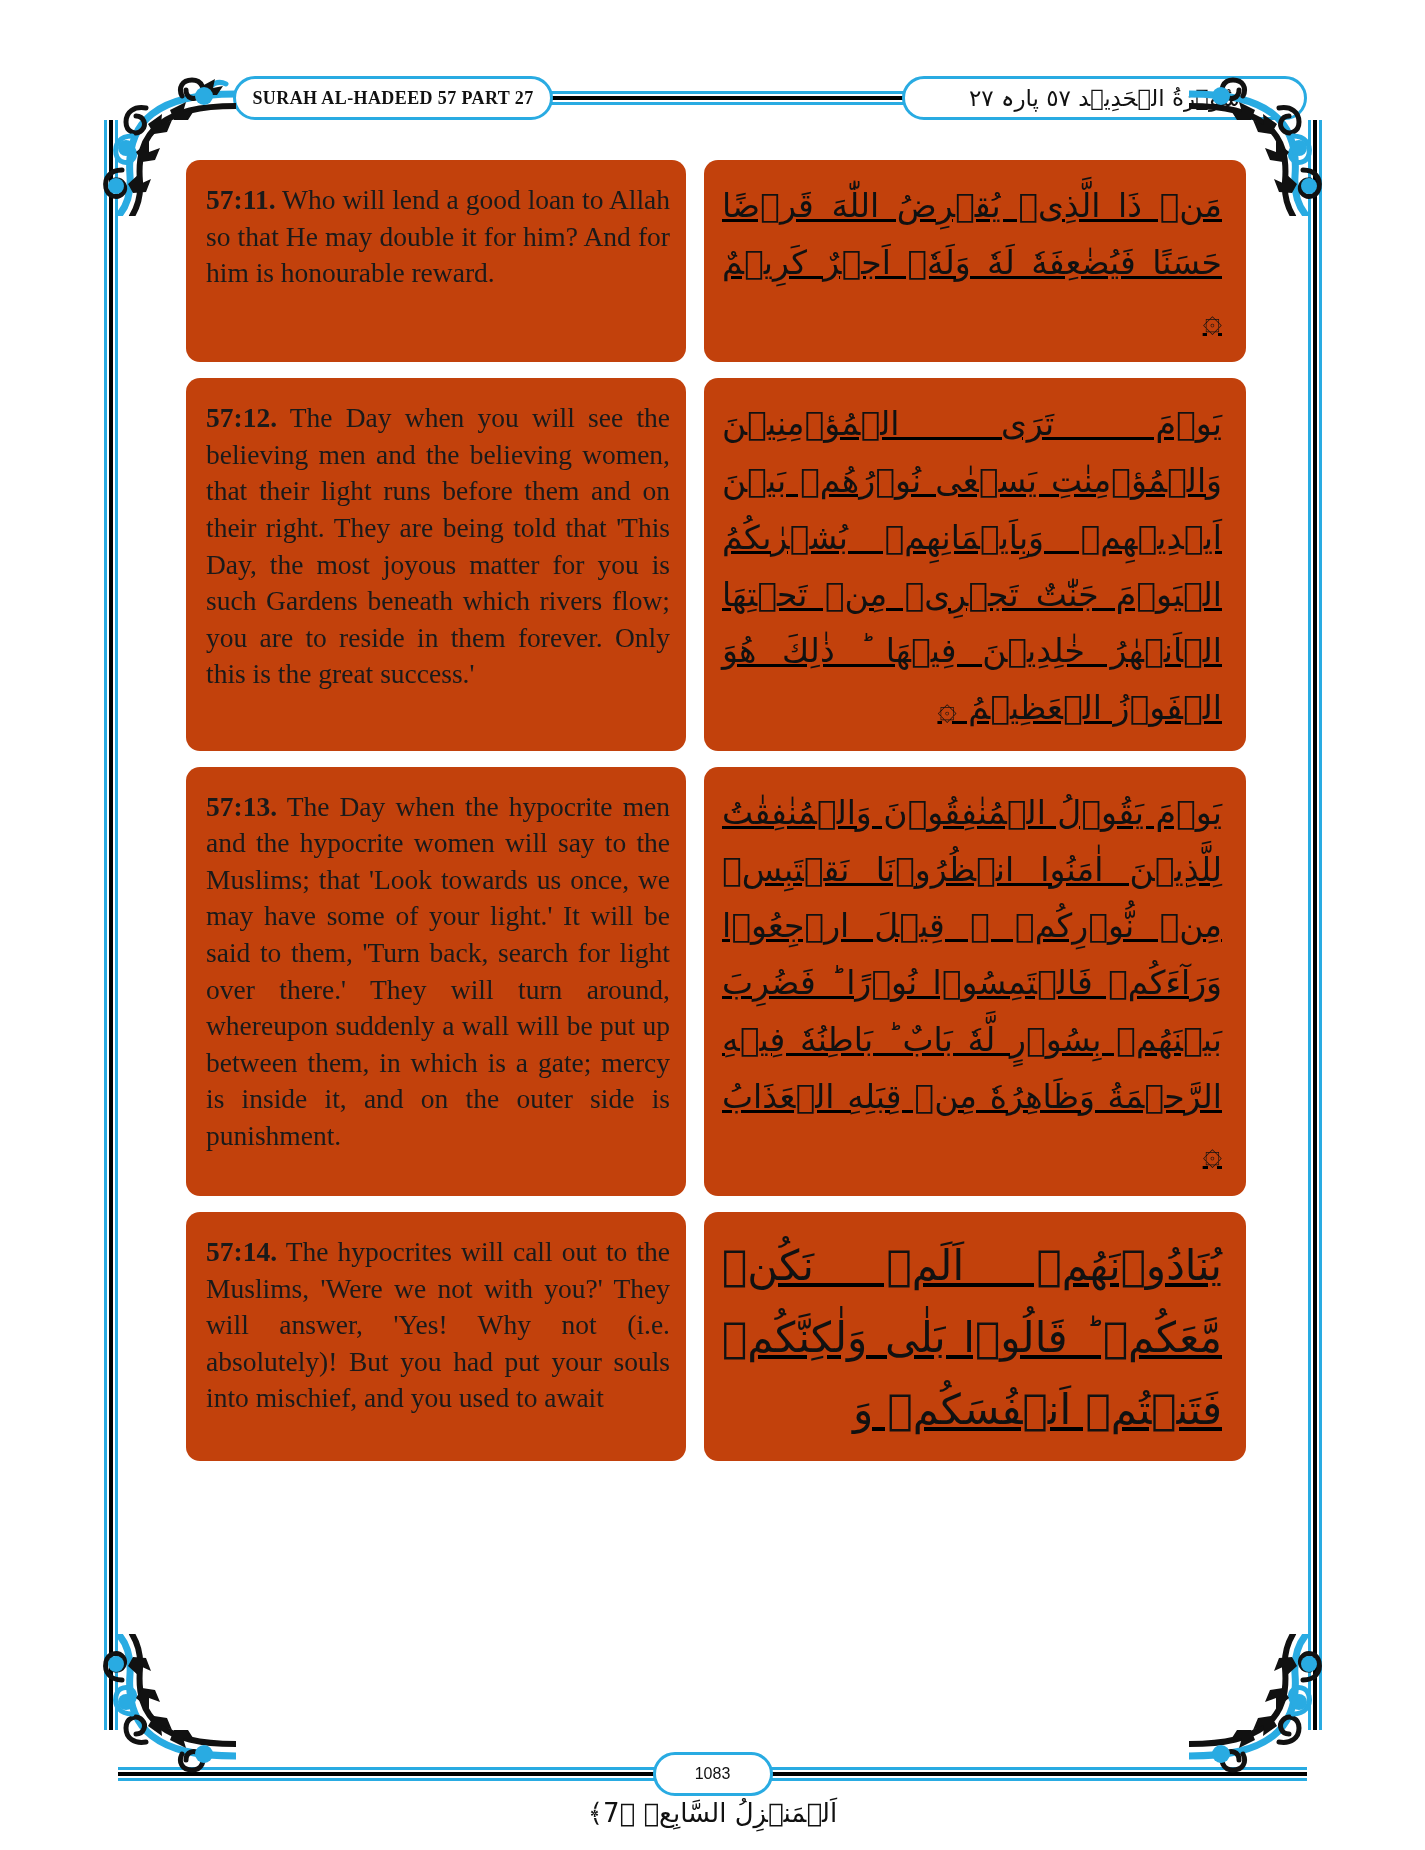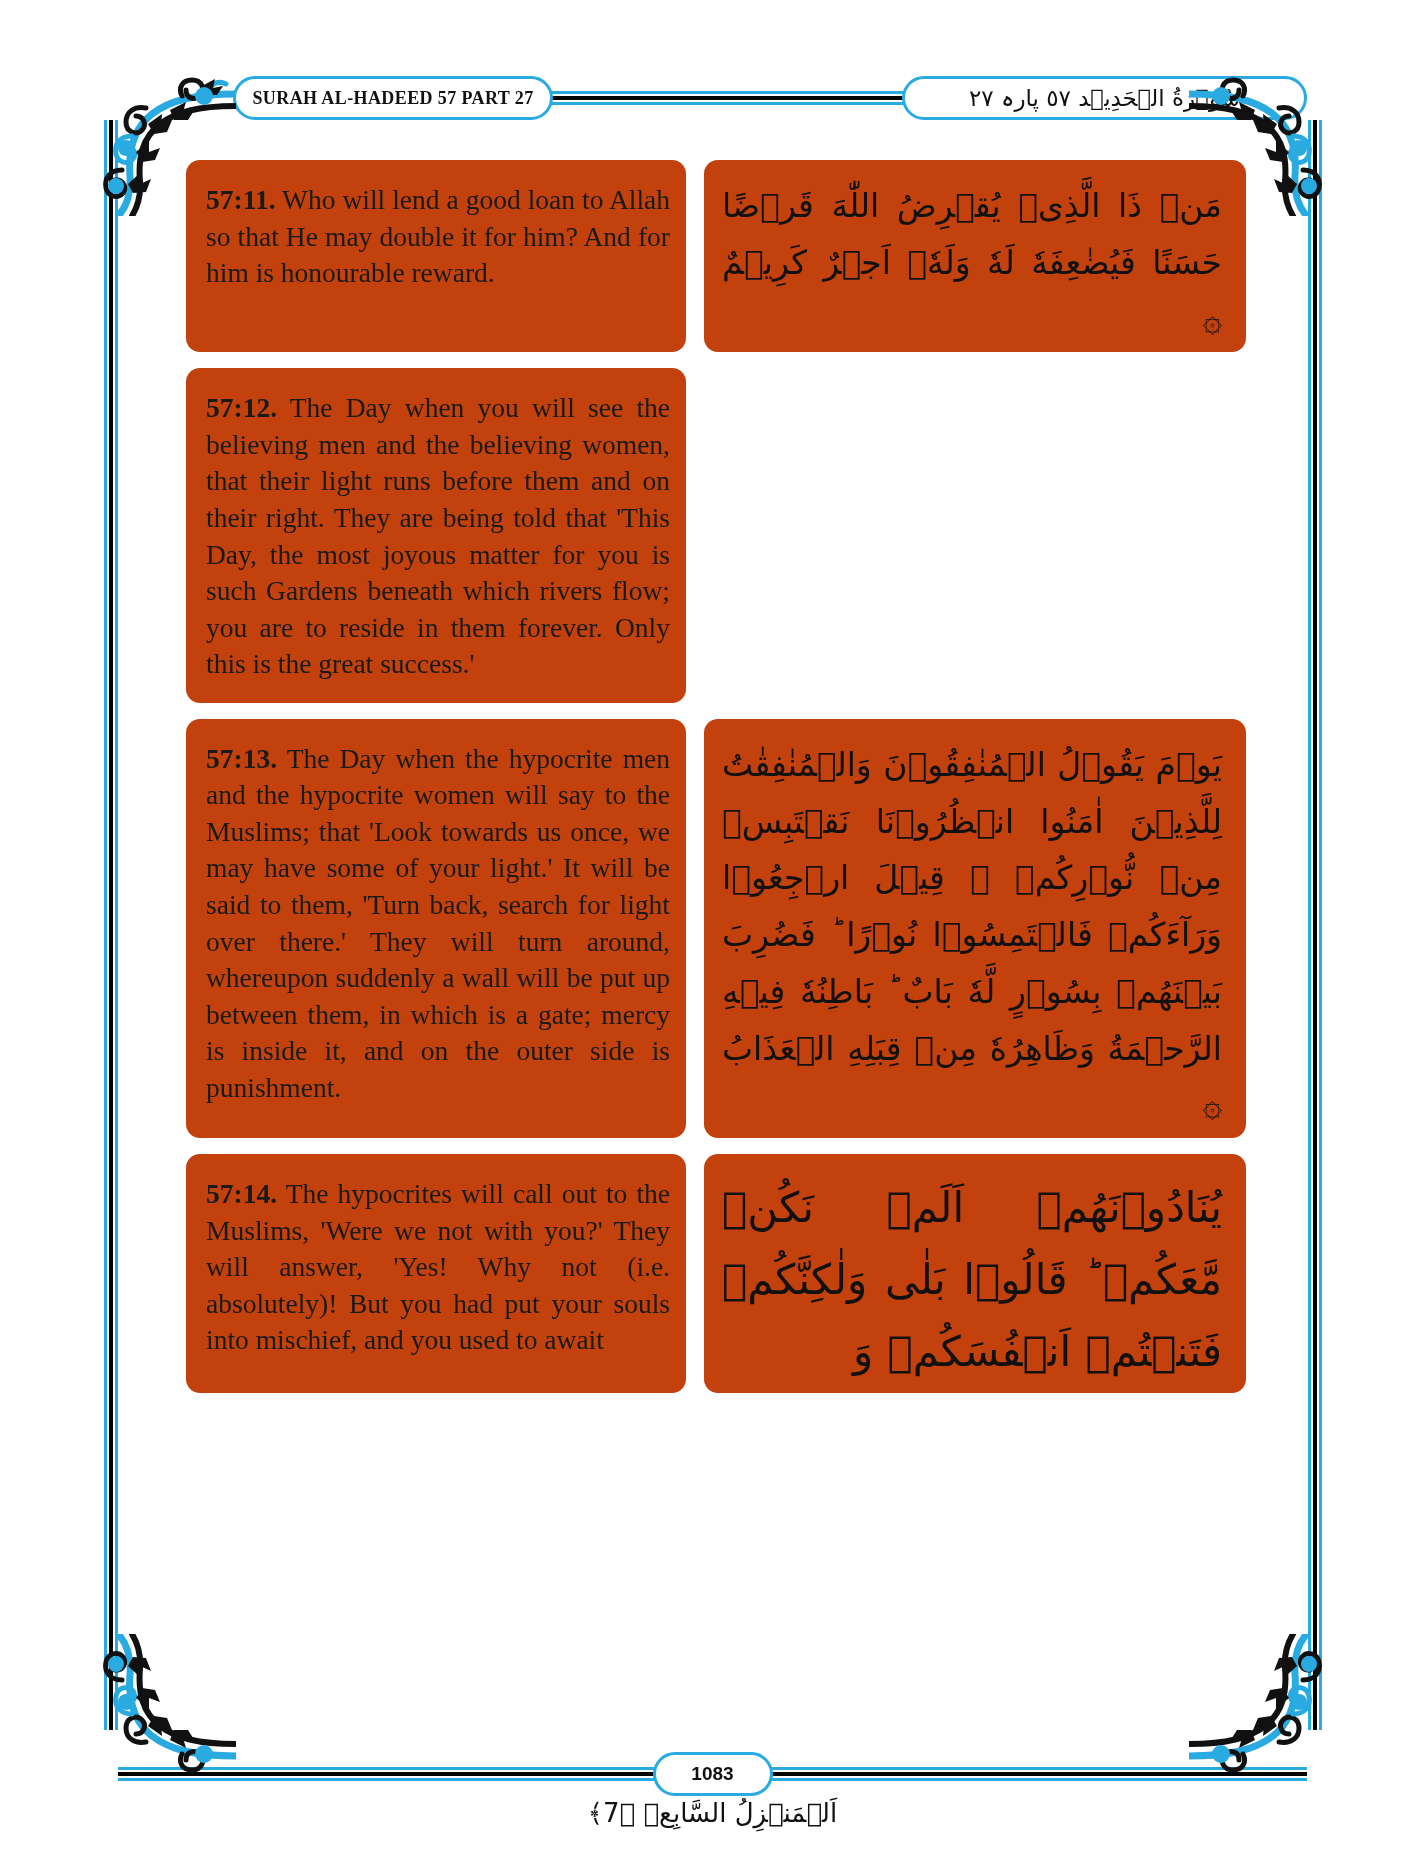--- a/index.html
+++ b/index.html
@@ -127,22 +127,22 @@
     border-radius: 24px;
     background: #ffffff;
     box-sizing: border-box;
     display: flex;
     align-items: center;
     justify-content: center;
     z-index: 3;
   }
   .footer-pageno {
     font-family: "Liberation Sans", sans-serif;
-    font-size: 19px;
-    font-weight: bold;
+    font-size: 16px;
+    font-weight: normal;
     color: #111111;
   }
   .footer-manzil {
     position: absolute;
     top: 1800px;
     left: 0;
     width: 100%;
     text-align: center;
     font-size: 26px;
     color: #111111;
@@ -179,22 +179,23 @@
     background: #c2410c;
     border-radius: 14px;
     box-sizing: border-box;
   }
   .cell.en {
     width: 500px;
     padding: 22px 16px 20px 20px;
   }
   .cell.ar {
     width: 500px;
-    padding: 18px 24px 4px 18px;
+    padding: 18px 24px 14px 18px;
     flex: 1;
+    text-decoration: underline;
   }
 
   .en-text {
     font-family: "Liberation Serif", serif;
     font-size: 27.5px;
     line-height: 1.33;
     color: #1a1a1a;
     text-align: justify;
     text-justify: inter-word;
     margin: 0;
@@ -365,20 +366,23 @@
       </div>
       <div class="cell ar">
         <p class="ar-text">مَنۡ ذَا الَّذِىۡ يُقۡرِضُ اللّٰهَ قَرۡضًا حَسَنًا فَيُضٰعِفَهٗ لَهٗ وَلَهٗۤ اَجۡرٌ كَرِيۡمٌ ۞</p>
       </div>
     </div>
 
     <div class="verse-row">
       <div class="cell en">
         <p class="en-text"><span class="vnum">57:12.</span> The Day when you will see the believing men and the believing women, that their light runs before them and on their right. They are being told that 'This Day, the most joyous matter for you is such Gardens beneath which rivers flow; you are to reside in them forever. Only this is the great success.'</p>
       </div>
+      <div class="cell ar">
+        <p class="ar-text">يَوۡمَ تَرَى الۡمُؤۡمِنِيۡنَ وَالۡمُؤۡمِنٰتِ يَسۡعٰى نُوۡرُهُمۡ بَيۡنَ اَيۡدِيۡهِمۡ وَبِاَيۡمَانِهِمۡ بُشۡرٰٮكُمُ الۡيَوۡمَ جَنّٰتٌ تَجۡرِىۡ مِنۡ تَحۡتِهَا الۡاَنۡهٰرُ خٰلِدِيۡنَ فِيۡهَا ؕ ذٰلِكَ هُوَ الۡفَوۡزُ الۡعَظِيۡمُ ۞</p>
+      </div>
     </div>
 
     <div class="verse-row">
       <div class="cell en">
         <p class="en-text"><span class="vnum">57:13.</span> The Day when the hypocrite men and the hypocrite women will say to the Muslims; that 'Look towards us once, we may have some of your light.' It will be said to them, 'Turn back, search for light over there.' They will turn around, whereupon suddenly a wall will be put up between them, in which is a gate; mercy is inside it, and on the outer side is punishment.</p>
       </div>
       <div class="cell ar">
         <p class="ar-text">يَوۡمَ يَقُوۡلُ الۡمُنٰفِقُوۡنَ وَالۡمُنٰفِقٰتُ لِلَّذِيۡنَ اٰمَنُوا انۡظُرُوۡنَا نَقۡتَبِسۡ مِنۡ نُّوۡرِكُمۡ ۚ قِيۡلَ ارۡجِعُوۡا وَرَآءَكُمۡ فَالۡتَمِسُوۡا نُوۡرًا ؕ فَضُرِبَ بَيۡنَهُمۡ بِسُوۡرٍ لَّهٗ بَابٌ ؕ بَاطِنُهٗ فِيۡهِ الرَّحۡمَةُ وَظَاهِرُهٗ مِنۡ قِبَلِهِ الۡعَذَابُ ۞</p>
       </div>
     </div>

